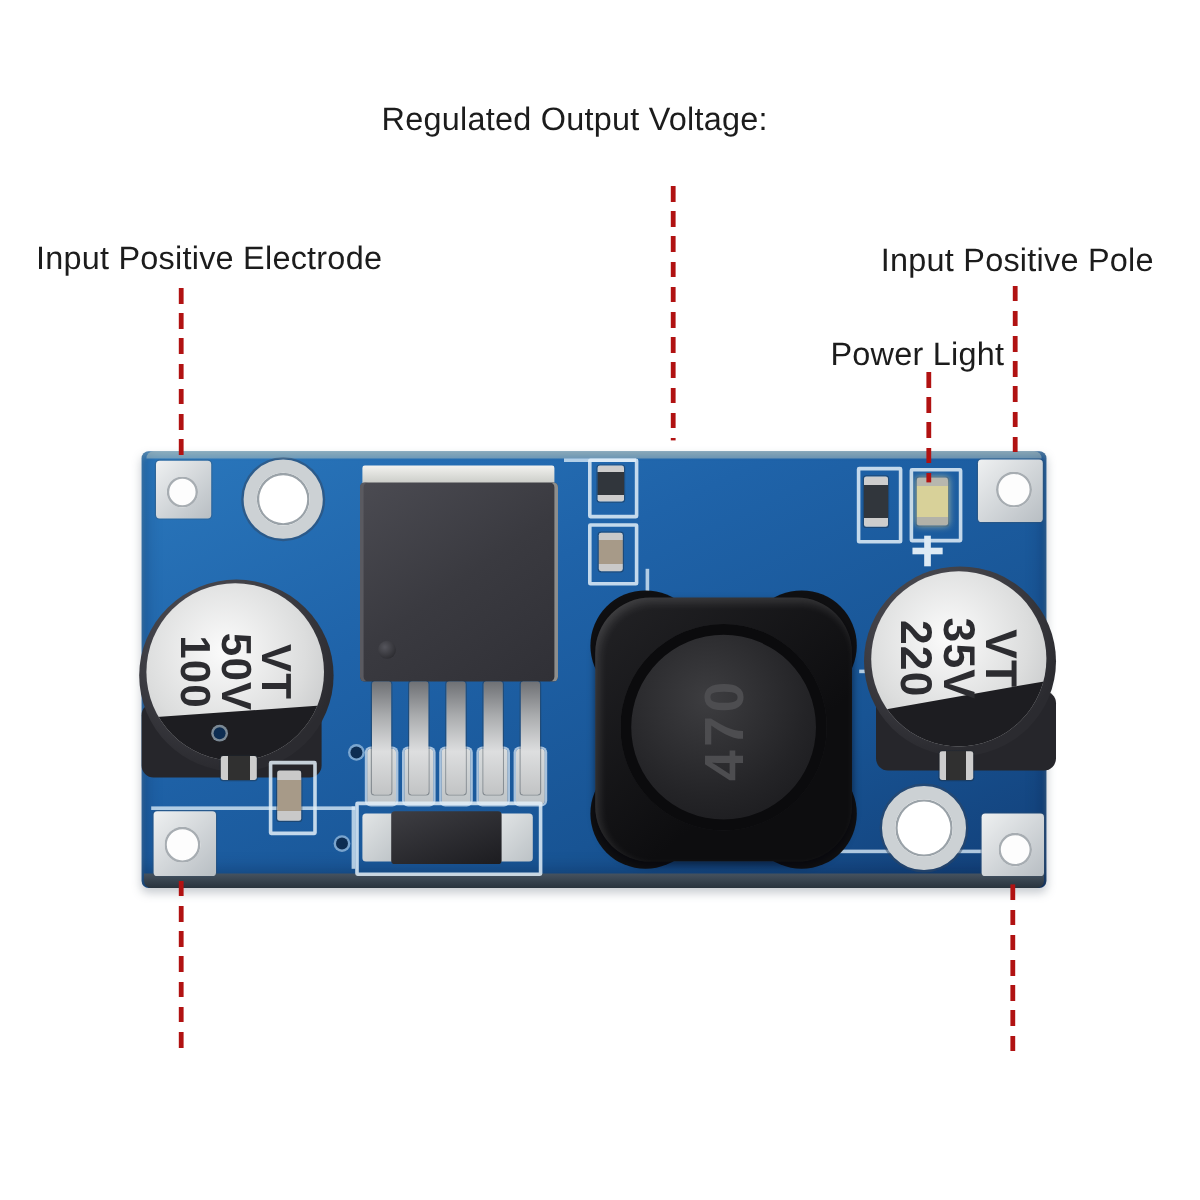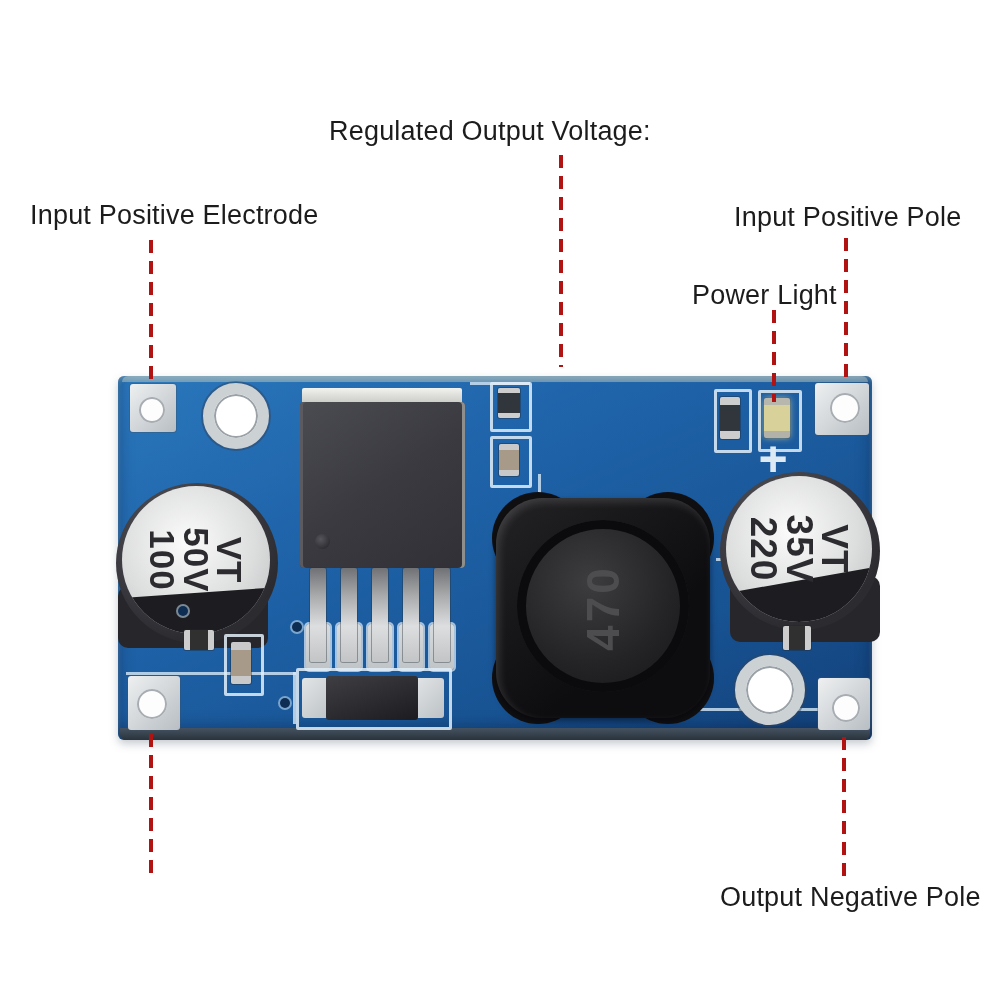--- a/index.html
+++ b/index.html
@@ -162,25 +162,24 @@
     <div class="abs sk" style="left:178px;top:292px;width:150px;height:56px;"></div>
     <div class="abs diode-pad" style="left:184px;"></div>
     <div class="abs diode-pad" style="left:296px;"></div>
     <div id="diode-body" class="abs"></div>
     <div class="abs smd-h-dark" style="left:665px;top:250px;width:28px;height:24px;"></div>
     <div class="abs via" style="left:174px;top:246px;"></div>
     <div class="abs via" style="left:60px;top:230px;"></div>
     <div class="abs via" style="left:162px;top:322px;"></div>
   </div>
 
-  <div class="lbl" style="left:329px;top:84px;margin-top:32px;">Regulated Output Voltage:</div>
+  <div class="lbl" style="left:318px;top:84px;">Regulated Output Voltage:</div>
   <div class="lbl" style="left:30px;top:200px;text-align:center;">Input Positive Electrode</div>
   <div class="lbl" style="left:734px;top:202px;">Input Positive Pole</div>
   <div class="lbl" style="left:692px;top:280px;">Power Light</div>
-  <div class="lbl" style="left:720px;top:882px;">Output Negative Pole</div>
 
   <div class="leader" style="left:559px;top:155px;height:212px;"></div>
   <div class="leader" style="left:149px;top:240px;height:140px;"></div>
   <div class="leader" style="left:844px;top:238px;height:146px;"></div>
   <div class="leader" style="left:772px;top:310px;height:92px;"></div>
   <div class="leader" style="left:149px;top:734px;height:140px;"></div>
   <div class="leader" style="left:842px;top:737px;height:140px;"></div>
 </div>
 
 </body></html>

